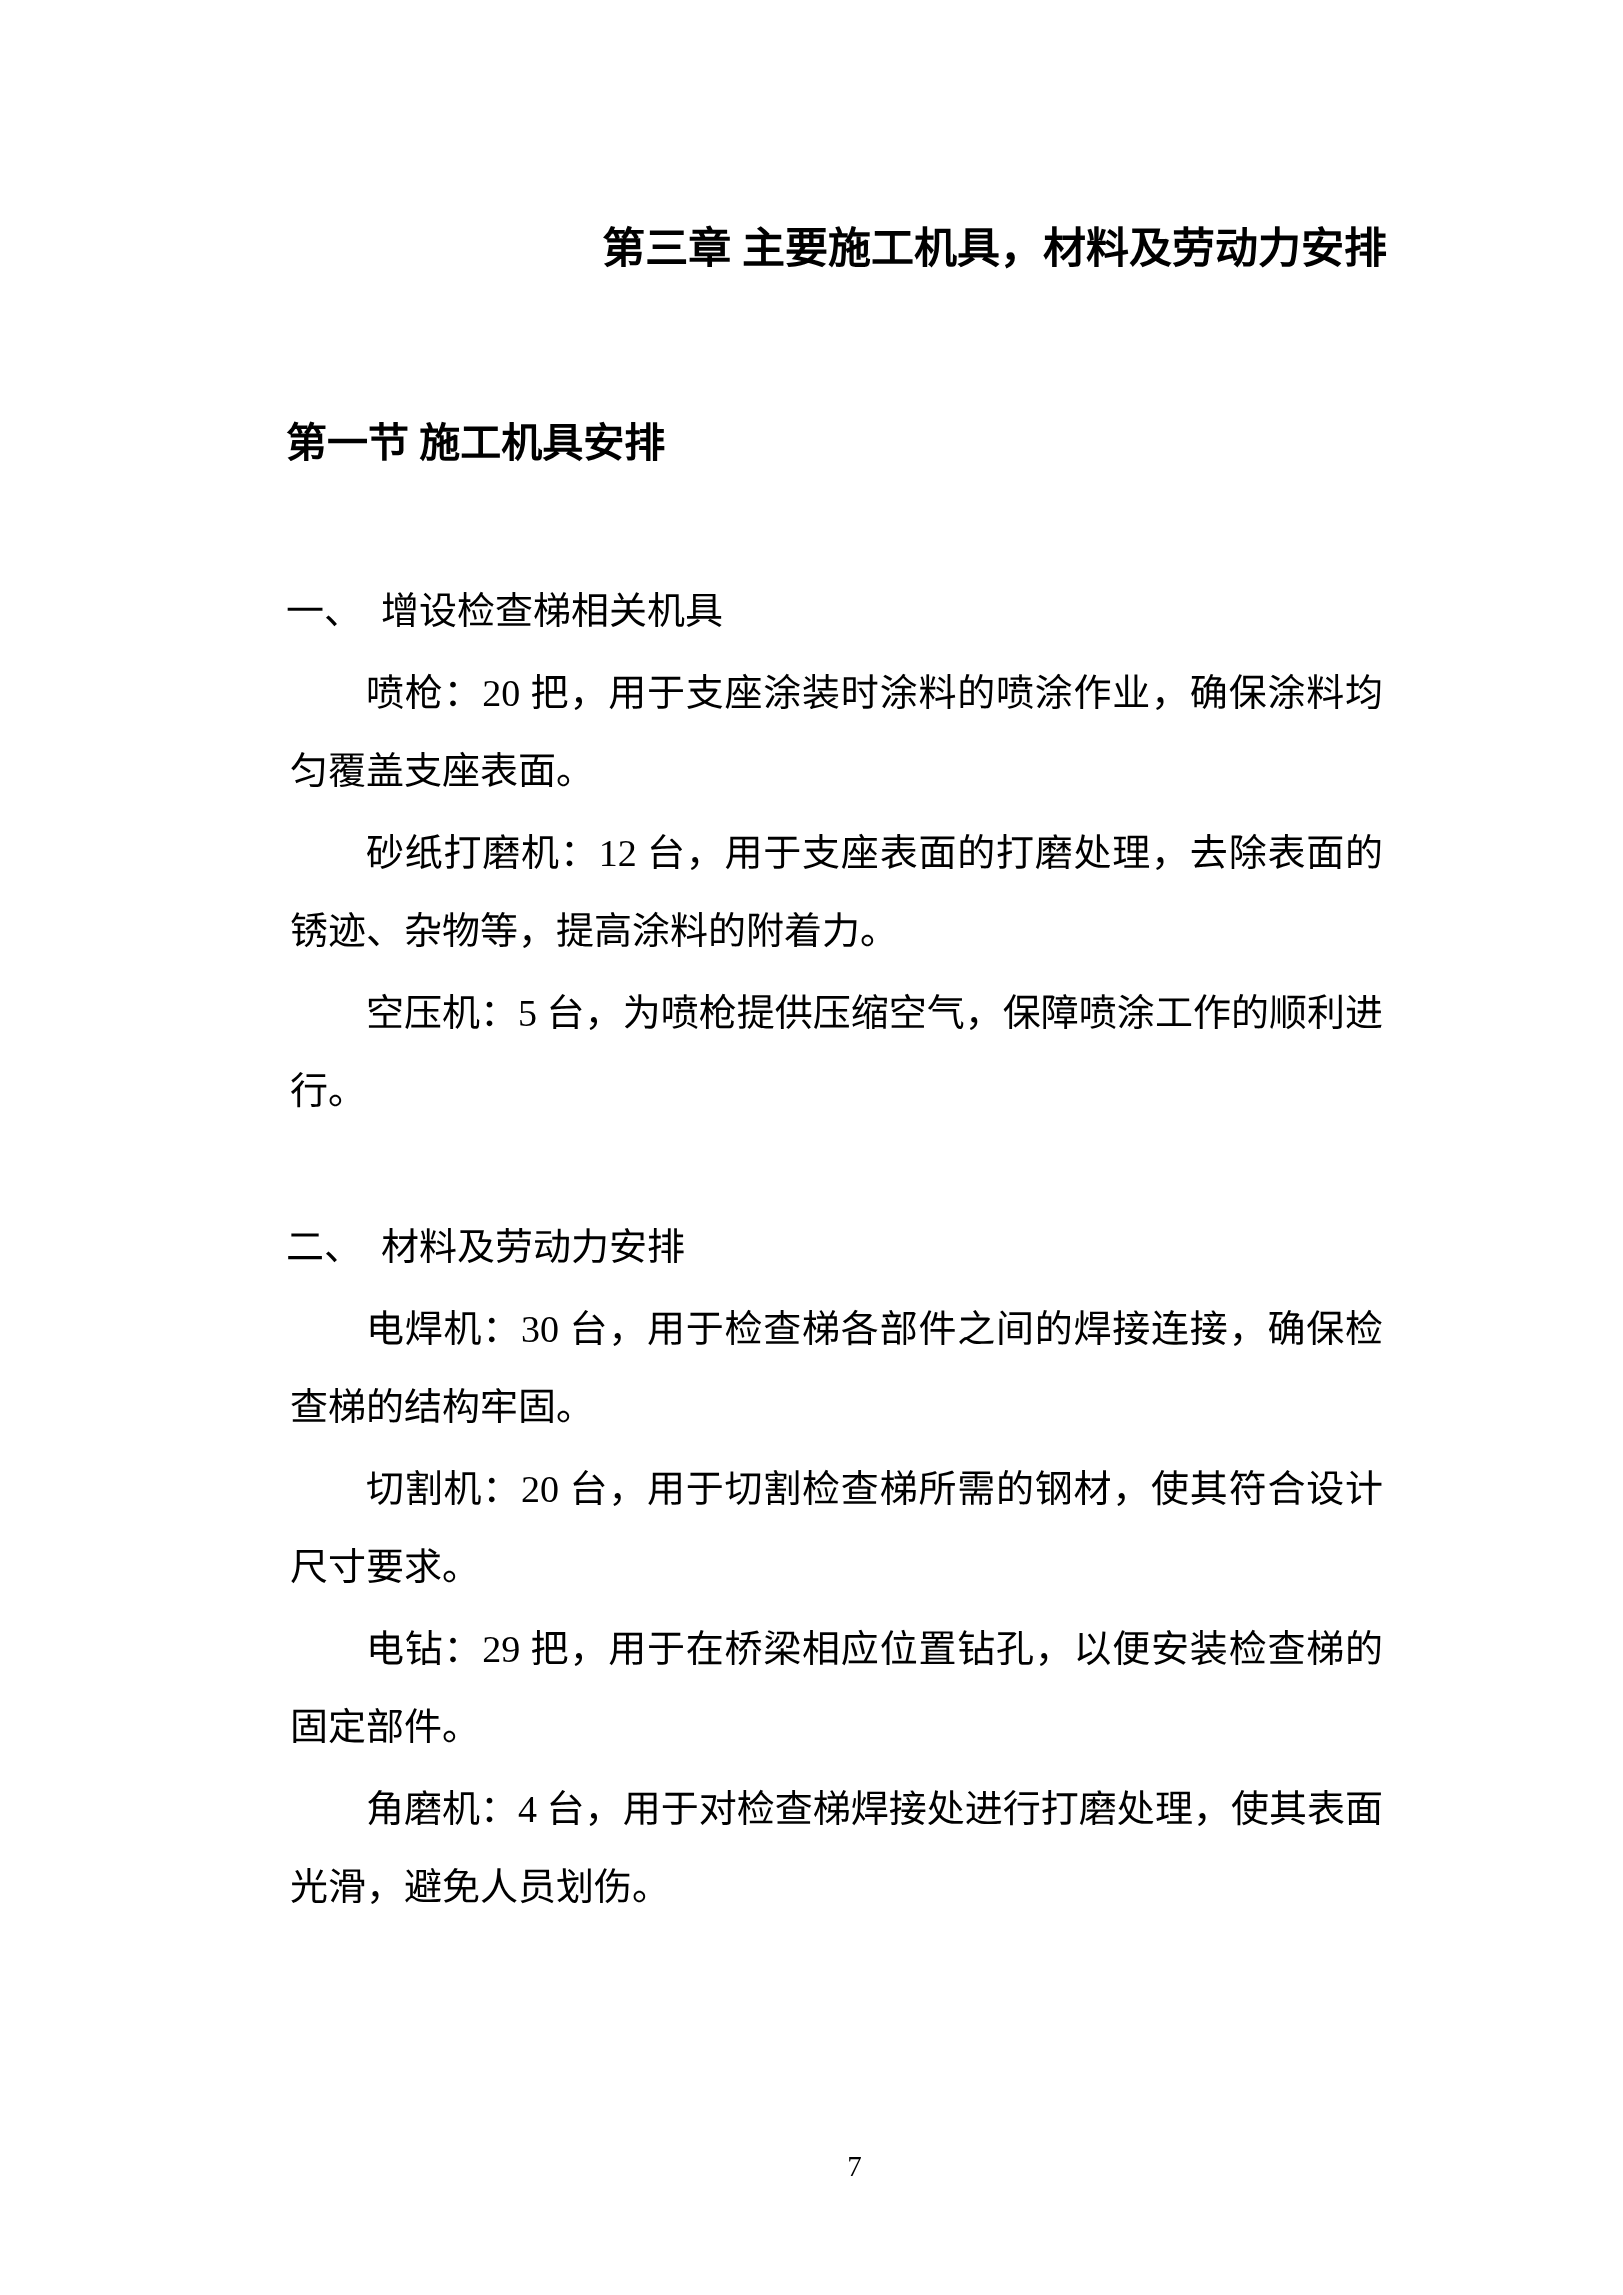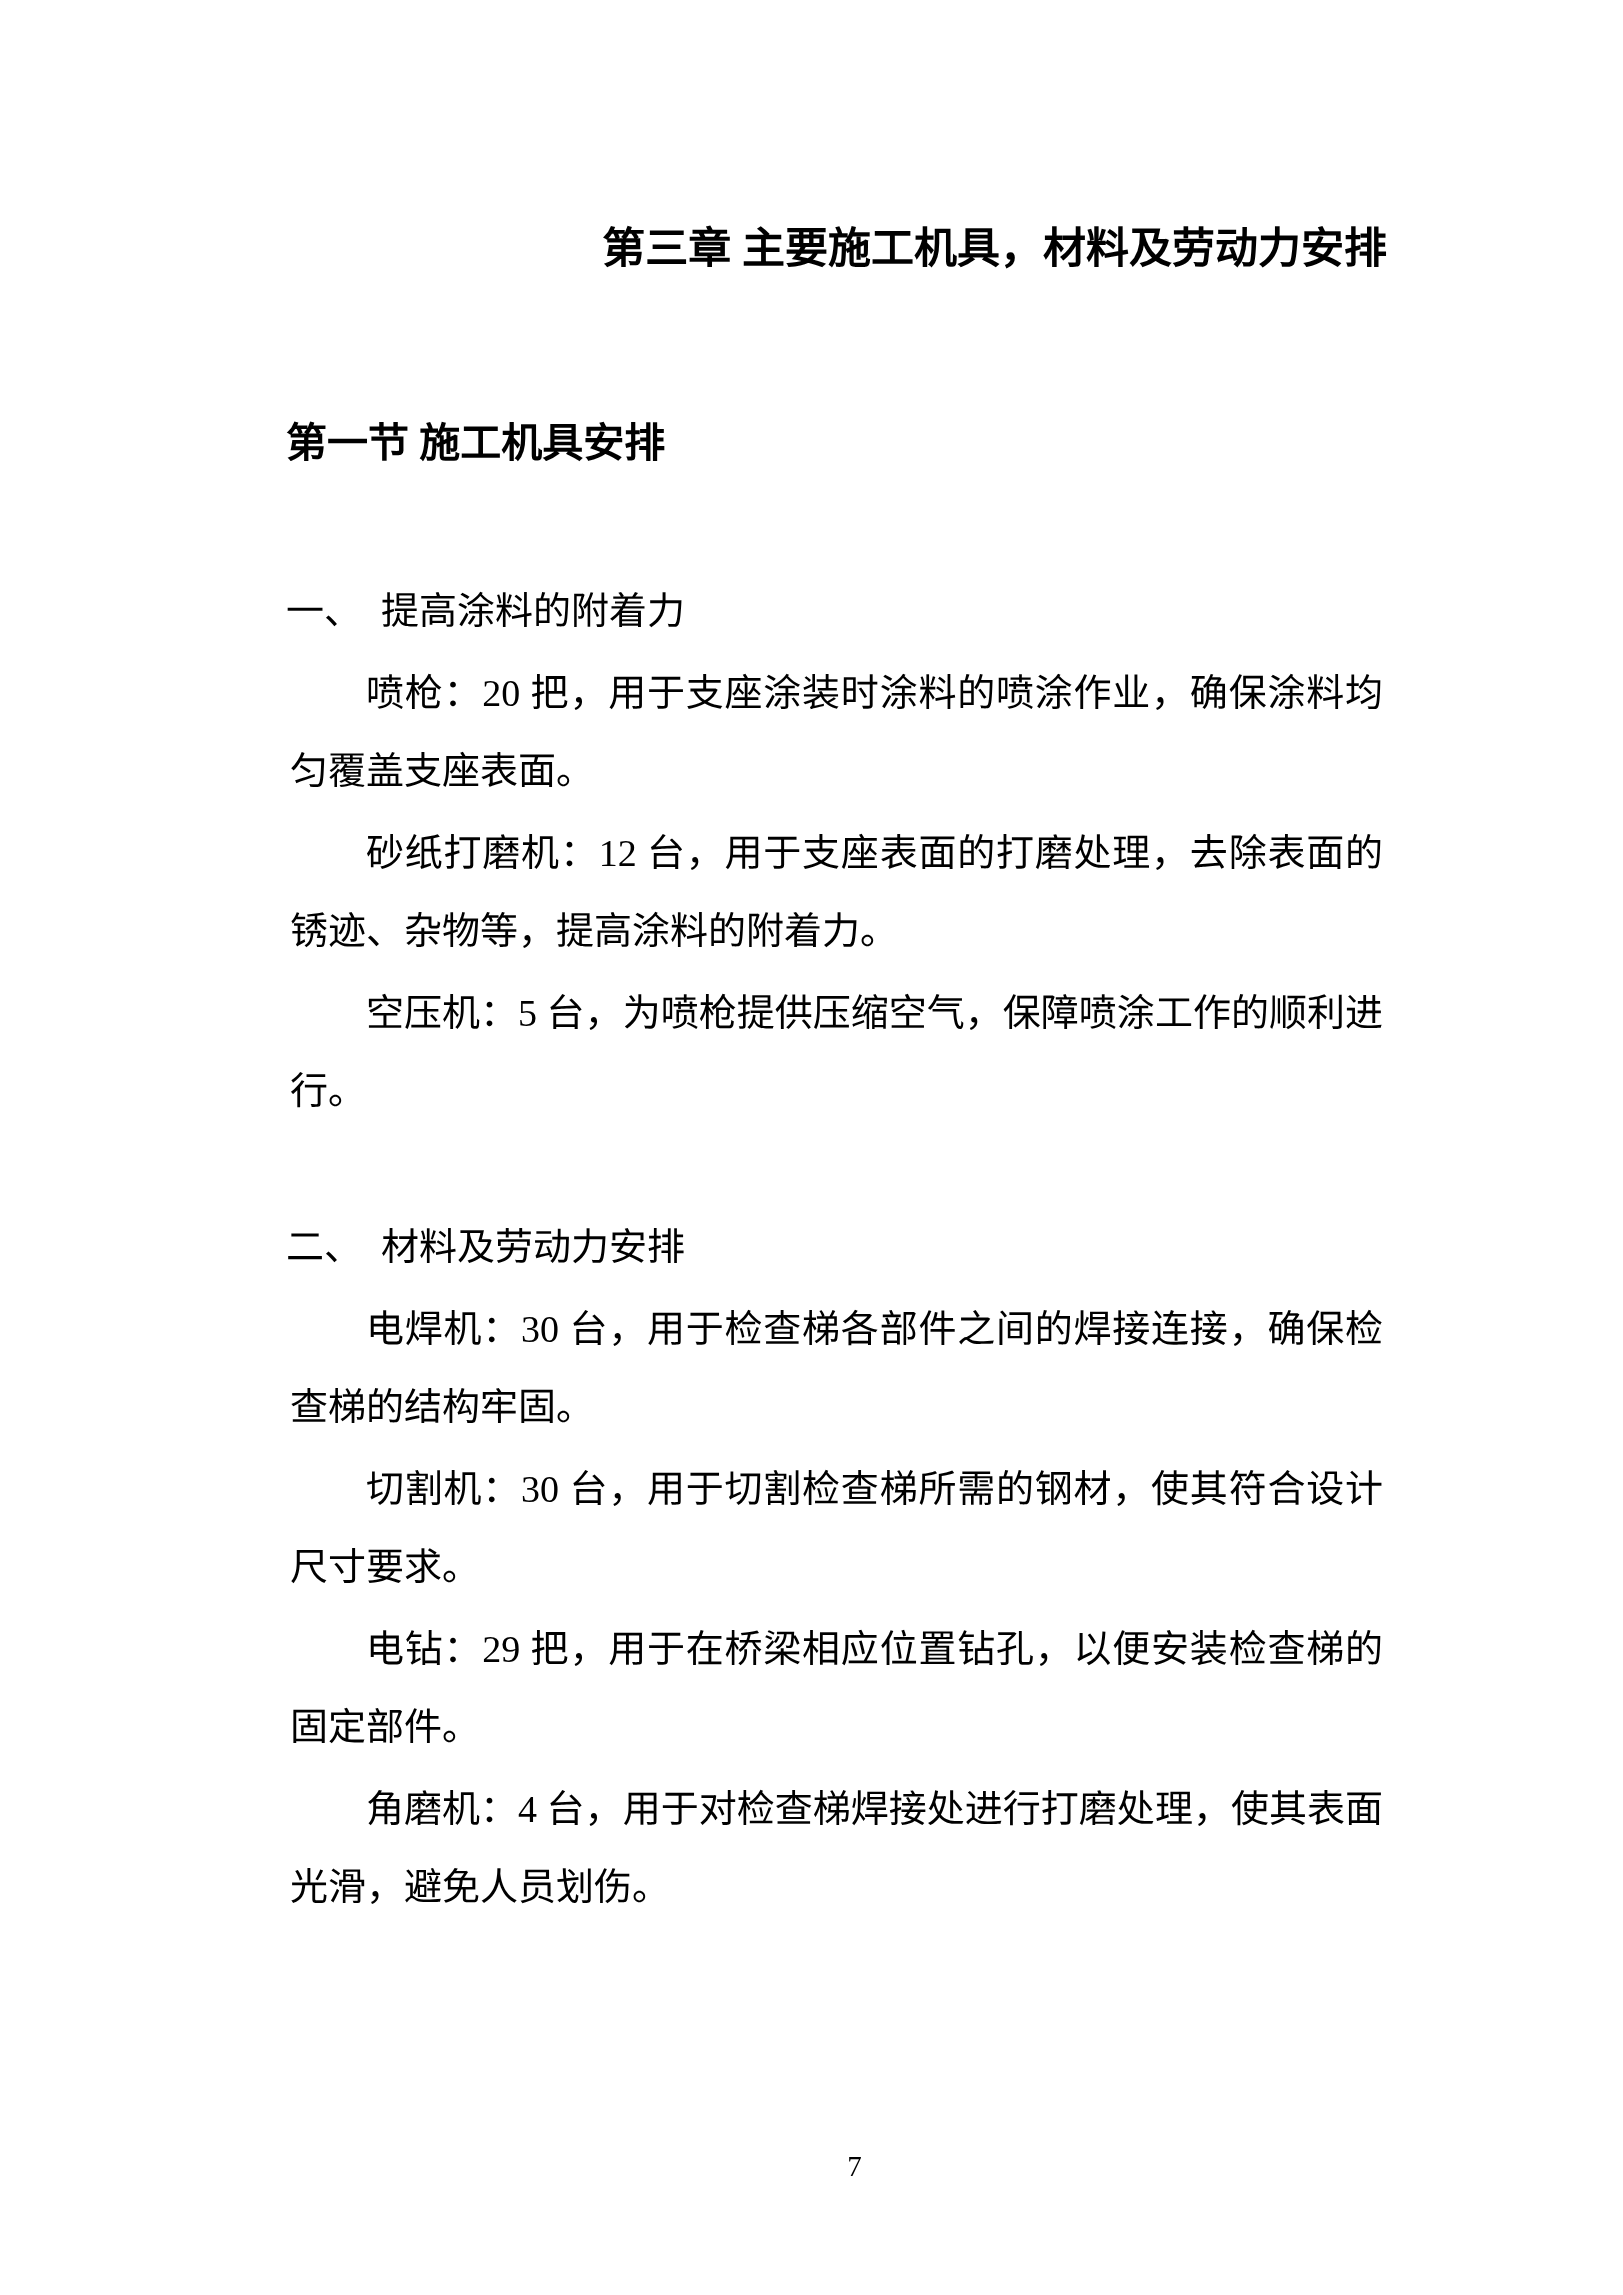--- a/index.html
+++ b/index.html
@@ -77,30 +77,30 @@
 
 <div class="page">
 
   <h1 class="chapter-title">第三章 主要施工机具，材料及劳动力安排</h1>
 
   <h2 class="section-title">第一节 施工机具安排</h2>
 
   <div class="body-text">
 
     <div class="section-block first">
-      <p class="section-heading">一、  提高涂料的附着力</p>
+      <p class="section-heading">一、  增设检查梯相关机具</p>
       <p class="paragraph">喷枪：20 把，用于支座涂装时涂料的喷涂作业，确保涂料均匀覆盖支座表面。</p>
       <p class="paragraph">砂纸打磨机：12 台，用于支座表面的打磨处理，去除表面的锈迹、杂物等，提高涂料的附着力。</p>
       <p class="paragraph">空压机：5 台，为喷枪提供压缩空气，保障喷涂工作的顺利进行。</p>
     </div>
 
     <div class="section-block second">
       <p class="section-heading">二、  材料及劳动力安排</p>
       <p class="paragraph">电焊机：30 台，用于检查梯各部件之间的焊接连接，确保检查梯的结构牢固。</p>
-      <p class="paragraph">切割机：30 台，用于切割检查梯所需的钢材，使其符合设计尺寸要求。</p>
+      <p class="paragraph">切割机：20 台，用于切割检查梯所需的钢材，使其符合设计尺寸要求。</p>
       <p class="paragraph">电钻：29 把，用于在桥梁相应位置钻孔，以便安装检查梯的固定部件。</p>
       <p class="paragraph">角磨机：4 台，用于对检查梯焊接处进行打磨处理，使其表面光滑，避免人员划伤。</p>
     </div>
 
   </div>
 
   <p class="page-number">7</p>
 
 </div>
 

